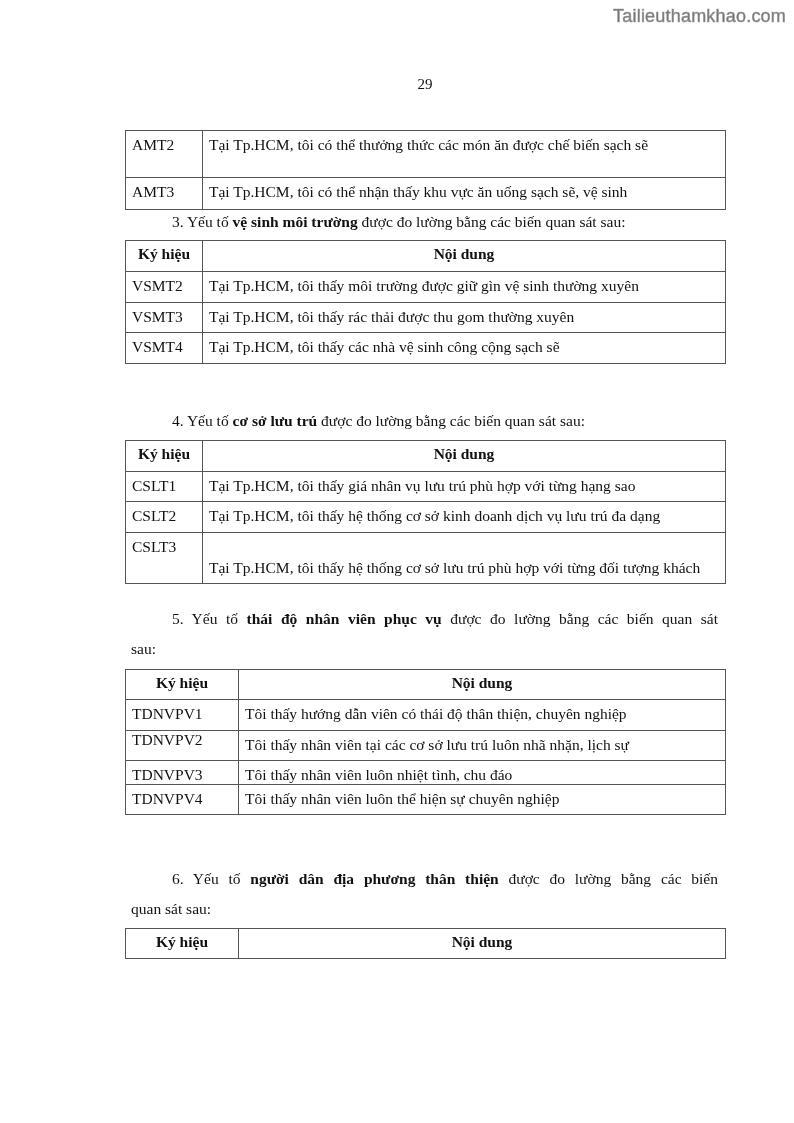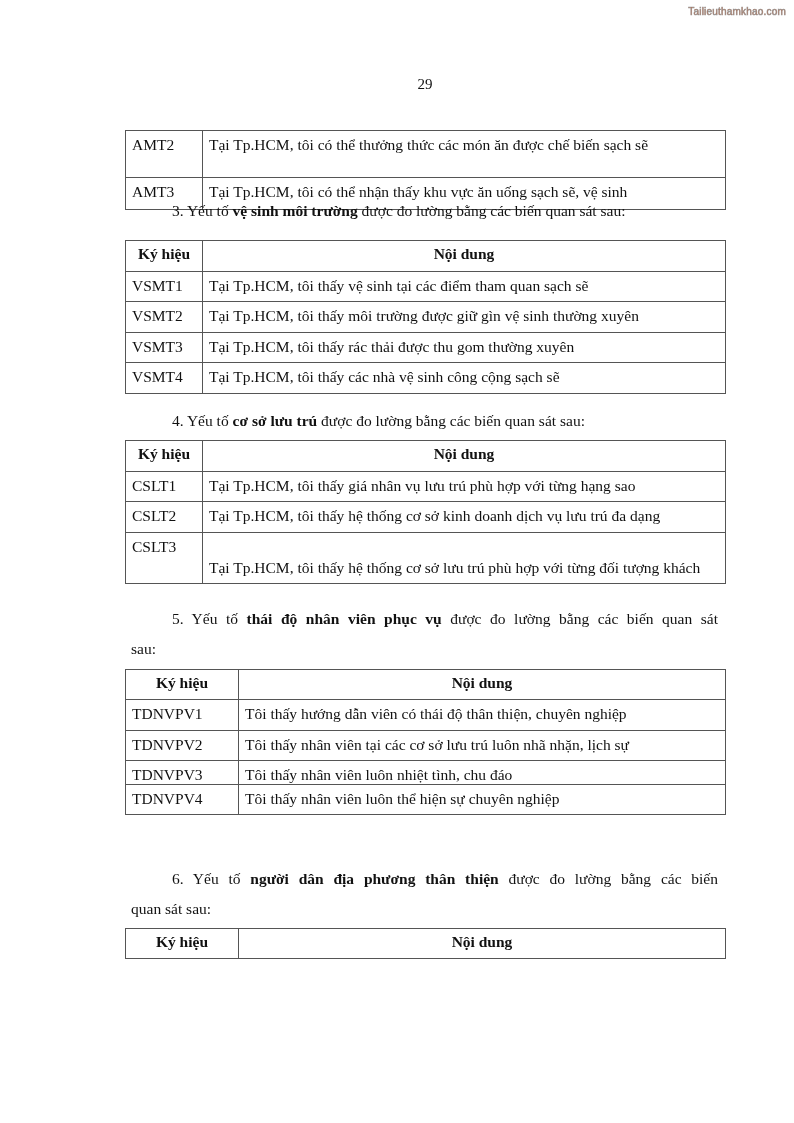--- a/index.html
+++ b/index.html
@@ -1,19 +1,19 @@
 <!DOCTYPE html>
 <html><head>
 <meta charset="utf-8">
 <style>
   html, body { margin: 0; padding: 0; background: #ffffff; }
   body { width: 794px; height: 1123px; position: relative; overflow: hidden;
          font-family: "Liberation Serif", "DejaVu Serif", serif; color: #111; }
   .watermark { position: absolute; top: 6px; right: 8px; font-family: "Liberation Sans", "DejaVu Sans", sans-serif;
-               font-size: 10px; color: #c2410c; -webkit-text-stroke: 0.6px #9a9a9a; letter-spacing: 0.2px; }
+               font-size: 18px; color: #737373; -webkit-text-stroke: 0.6px #9a9a9a; letter-spacing: 0.2px; }
   .page-num { position: absolute; top: 76px; left: 0; width: 850px; text-align: center; font-size: 15px; }
   table { position: absolute; border-collapse: collapse; font-size: 15.5px; }
   td, th { border: 1.3px solid #555; padding: 0 6px; text-align: left; vertical-align: top; font-weight: normal; }
   th { text-align: center; font-weight: bold; }
   .para { position: absolute; font-size: 15.5px; line-height: 30px; }
   .para b { font-weight: bold; }
   .justify { text-align: justify; text-align-last: justify; }
 </style>
 </head>
 <body>
@@ -31,36 +31,32 @@
     <td style="padding-top:5px;">AMT2</td>
     <td style="padding-top:5px;">Tại Tp.HCM, tôi có thể thưởng thức các món ăn được chế biến sạch sẽ</td>
   </tr>
   <tr style="height:32px;">
     <td style="padding-top:5px;">AMT3</td>
     <td style="padding-top:5px;">Tại Tp.HCM, tôi có thể nhận thấy khu vực ăn uống sạch sẽ, vệ sinh</td>
   </tr>
 </tbody>
   </table>
 
-<div class="para" style="left:172px; top:196px;">
+<div class="para" style="left:172px; top:207px;">
   <span>3. Yếu tố </span><b>vệ sinh môi trường</b><span> được đo lường bằng các biến quan sát sau:</span>
 </div>
 <table style="left:125px; top:240px; width:601px;">
   <colgroup>
       <col style="width:77px">
       <col>
     </colgroup>
   <tbody>
       <tr style="height:31px;">
     <th style="padding-top:4px;">Ký hiệu</th>
     <th style="padding-top:4px;">Nội dung</th>
-  </tr>
-  <tr style="height:30px;">
-    <td style="padding-top:5px;">VSMT1</td>
-    <td style="padding-top:5px;">Tại Tp.HCM, tôi thấy vệ sinh tại các điểm tham quan sạch sẽ</td>
   </tr>
   <tr style="height:31px;">
     <td style="padding-top:5px;">VSMT2</td>
     <td style="padding-top:5px;">Tại Tp.HCM, tôi thấy môi trường được giữ gìn vệ sinh thường xuyên</td>
   </tr>
   <tr style="height:30px;">
     <td style="padding-top:5px;">VSMT3</td>
     <td style="padding-top:5px;">Tại Tp.HCM, tôi thấy rác thải được thu gom thường xuyên</td>
   </tr>
   <tr style="height:31px;">
@@ -110,21 +106,21 @@
   <tbody>
       <tr style="height:30px;">
     <th style="padding-top:4px;">Ký hiệu</th>
     <th style="padding-top:4px;">Nội dung</th>
   </tr>
   <tr style="height:31px;">
     <td style="padding-top:5px;">TDNVPV1</td>
     <td style="padding-top:5px;">Tôi thấy hướng dẫn viên có thái độ thân thiện, chuyên nghiệp</td>
   </tr>
   <tr style="height:30px;">
-    <td style="padding-top:5px;">TDNVPV2</td>
+    <td style="">TDNVPV2</td>
     <td style="padding-top:5px;">Tôi thấy nhân viên tại các cơ sở lưu trú luôn nhã nhặn, lịch sự</td>
   </tr>
   <tr style="height:23px;">
     <td style="padding-top:5px;">TDNVPV3</td>
     <td style="padding-top:5px;">Tôi thấy nhân viên luôn nhiệt tình, chu đáo</td>
   </tr>
   <tr style="height:30px;">
     <td style="padding-top:5px;">TDNVPV4</td>
     <td style="padding-top:5px;">Tôi thấy nhân viên luôn thể hiện sự chuyên nghiệp</td>
   </tr>

